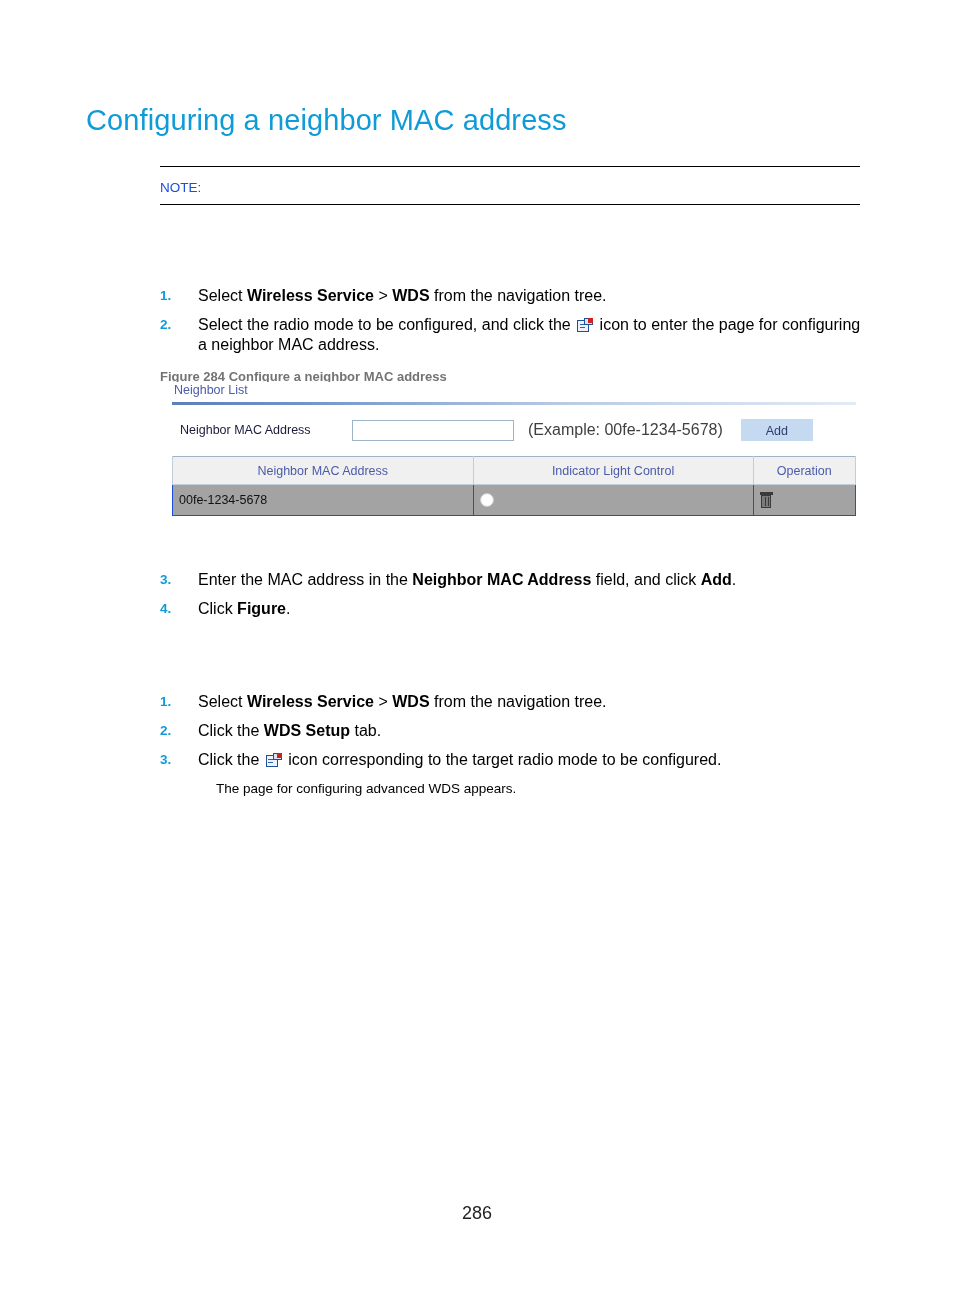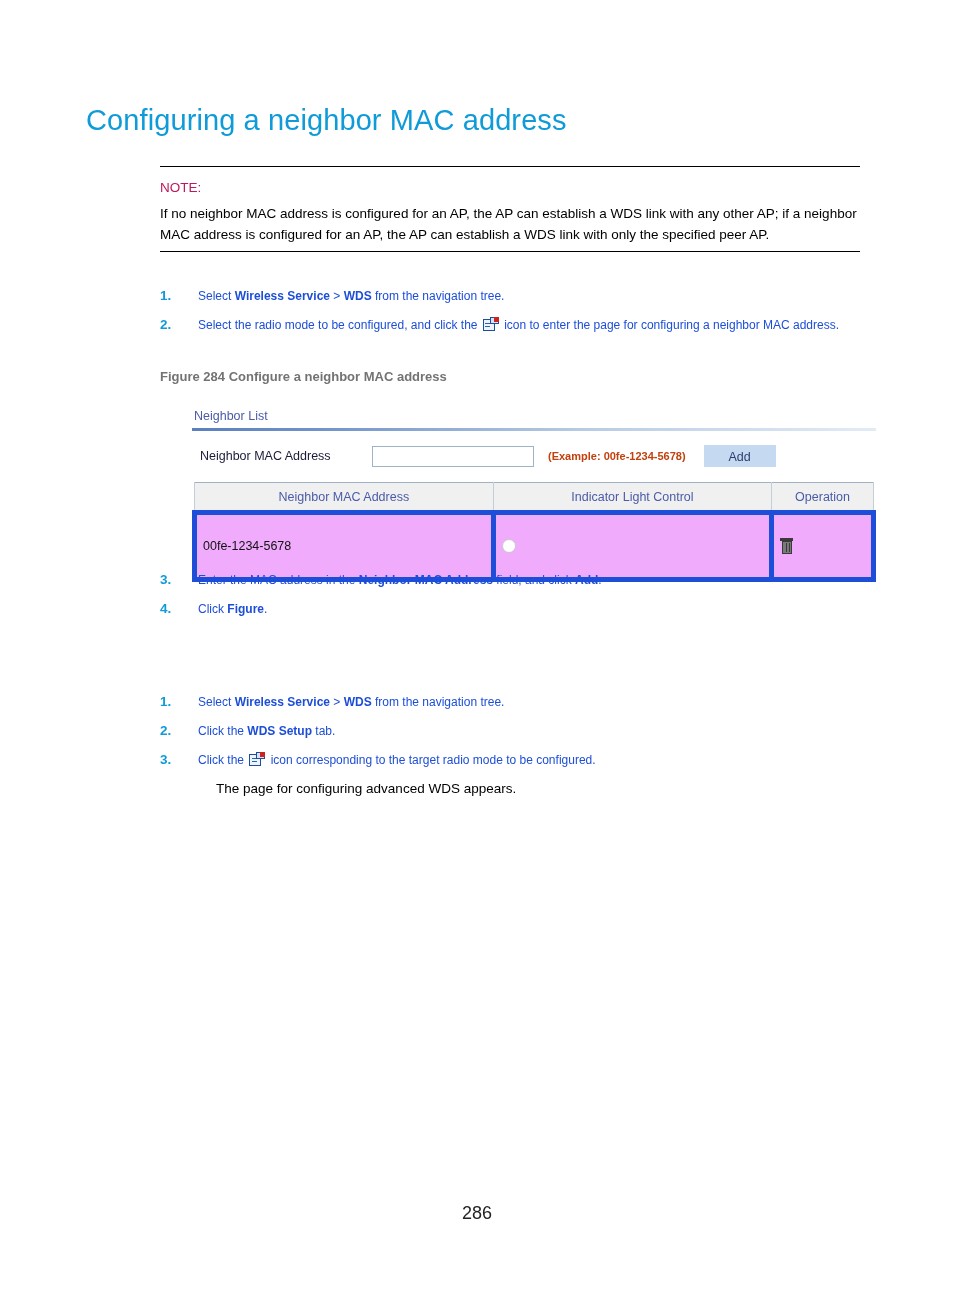--- a/index.html
+++ b/index.html
@@ -44,21 +44,21 @@
     left: 160px;
     top: 166px;
     width: 700px;
   }
   .note-rule {
     height: 1px;
     background: #000000;
     width: 100%;
   }
   .note-label {
-    color: #be185d;
+    color: #1d4ed8;
     font-size: 13.5px;
     line-height: 16px;
     padding-top: 13px;
     padding-bottom: 8px;
     font-family: "Liberation Sans", sans-serif;
   }
   .note-body {
     font-size: 13.5px;
     line-height: 20.5px;
     color: #000000;
@@ -82,23 +82,23 @@
   }
   .step-num {
     color: #0f9bd7;
     font-weight: bold;
     font-size: 13.5px;
     line-height: 20px;
     width: 38px;
     flex: 0 0 38px;
   }
   .step-text {
-    font-size: 12px;
+    font-size: 16px;
     line-height: 20px;
-    color: #1d4ed8;
+    color: #000000;
     flex: 1 1 auto;
   }
   .step-text b { font-weight: bold; }
   .step-sub {
     margin-left: 56px;
     font-size: 13.5px;
     line-height: 20px;
     margin-top: 8px;
     margin-bottom: 9px;
   }
@@ -153,25 +153,24 @@
     font-size: 13px;
     font-weight: bold;
     color: #737373;
     line-height: 16px;
   }
 
   
   .figure-shot {
     position: absolute;
     left: 172px;
-    top: 408px;
+    top: 382px;
     width: 684px;
     background: #ffffff;
     font-family: "Liberation Sans", sans-serif;
-    margin-left: 20px;
   }
   .panel-title {
     font-size: 12.5px;
     color: #4a5ba8;
     padding: 0 0 4px 2px;
     line-height: 16px;
   }
   .panel-rule {
     height: 3px;
     background: linear-gradient(to right, #5b7fbd 0%, #6f92c9 18%, #b9cce4 58%, #e3ebf5 100%);
@@ -196,25 +195,24 @@
     border: 1px solid #9db3c8;
     background: #ffffff;
     box-sizing: border-box;
     font-size: 12.5px;
     font-family: "Liberation Sans", sans-serif;
     padding: 0 3px;
     color: #000;
     outline: none;
   }
   .example-text {
-    font-size: 11px;
-    color: #c2410c;
+    font-size: 16px;
+    color: #404040;
     margin-left: 14px;
     white-space: nowrap;
-    font-weight: bold;
   }
   .add-button {
     margin-left: 18px;
     width: 72px;
     height: 22px;
     background: #c5d9f1;
     border: none;
     color: #2f3d70;
     font-size: 12.5px;
     font-family: "Liberation Sans", sans-serif;
@@ -234,26 +232,26 @@
     border: 1px solid #c3cedb;
     border-top: none;
     color: #4a5ba8;
     font-size: 12.5px;
     font-weight: normal;
     height: 27px;
     text-align: center;
     padding: 0 4px;
   }
   table.neighbor-table td {
-    border: 5px solid #1d4ed8;
-    background: #f0abfc;
+    border: 1px solid #1d4ed8;
+    background: #a3a3a3;
     height: 30px;
     font-size: 12.5px;
     color: #111;
-    padding: 16px 6px;
+    padding: 0 6px;
     vertical-align: middle;
   }
   .col-mac { width: 44%; }
   .col-ind { width: 41%; }
   .col-op  { width: 15%; }
   td.cell-ind { text-align: left; padding-left: 10px; }
   td.cell-op  { text-align: left; padding-left: 10px; }
 
   .radio-circle {
     display: inline-block;
@@ -313,21 +311,20 @@
 </head>
 <body>
 
 <div class="page">
 
   <h1 class="chapter-heading" id="heading-1">Configuring a neighbor MAC address</h1>
 
   <div class="note-block">
     <div class="note-rule"></div>
     <div class="note-label">NOTE:</div>
-    <div class="note-body">If no neighbor MAC address is configured for an AP, the AP can establish a WDS link with any other AP; if a neighbor MAC address is configured for an AP, the AP can establish a WDS link with only the specified peer AP.</div>
     <div class="note-rule"></div>
   </div>
 
   <div class="steps" id="steps-a">
       <div class="step">
         <span class="step-num">1.</span>
         <span class="step-text">Select <b>Wireless Service</b> &gt; <b>WDS</b> from the navigation tree.</span>
       </div>
       <div class="step">
         <span class="step-num">2.</span>

